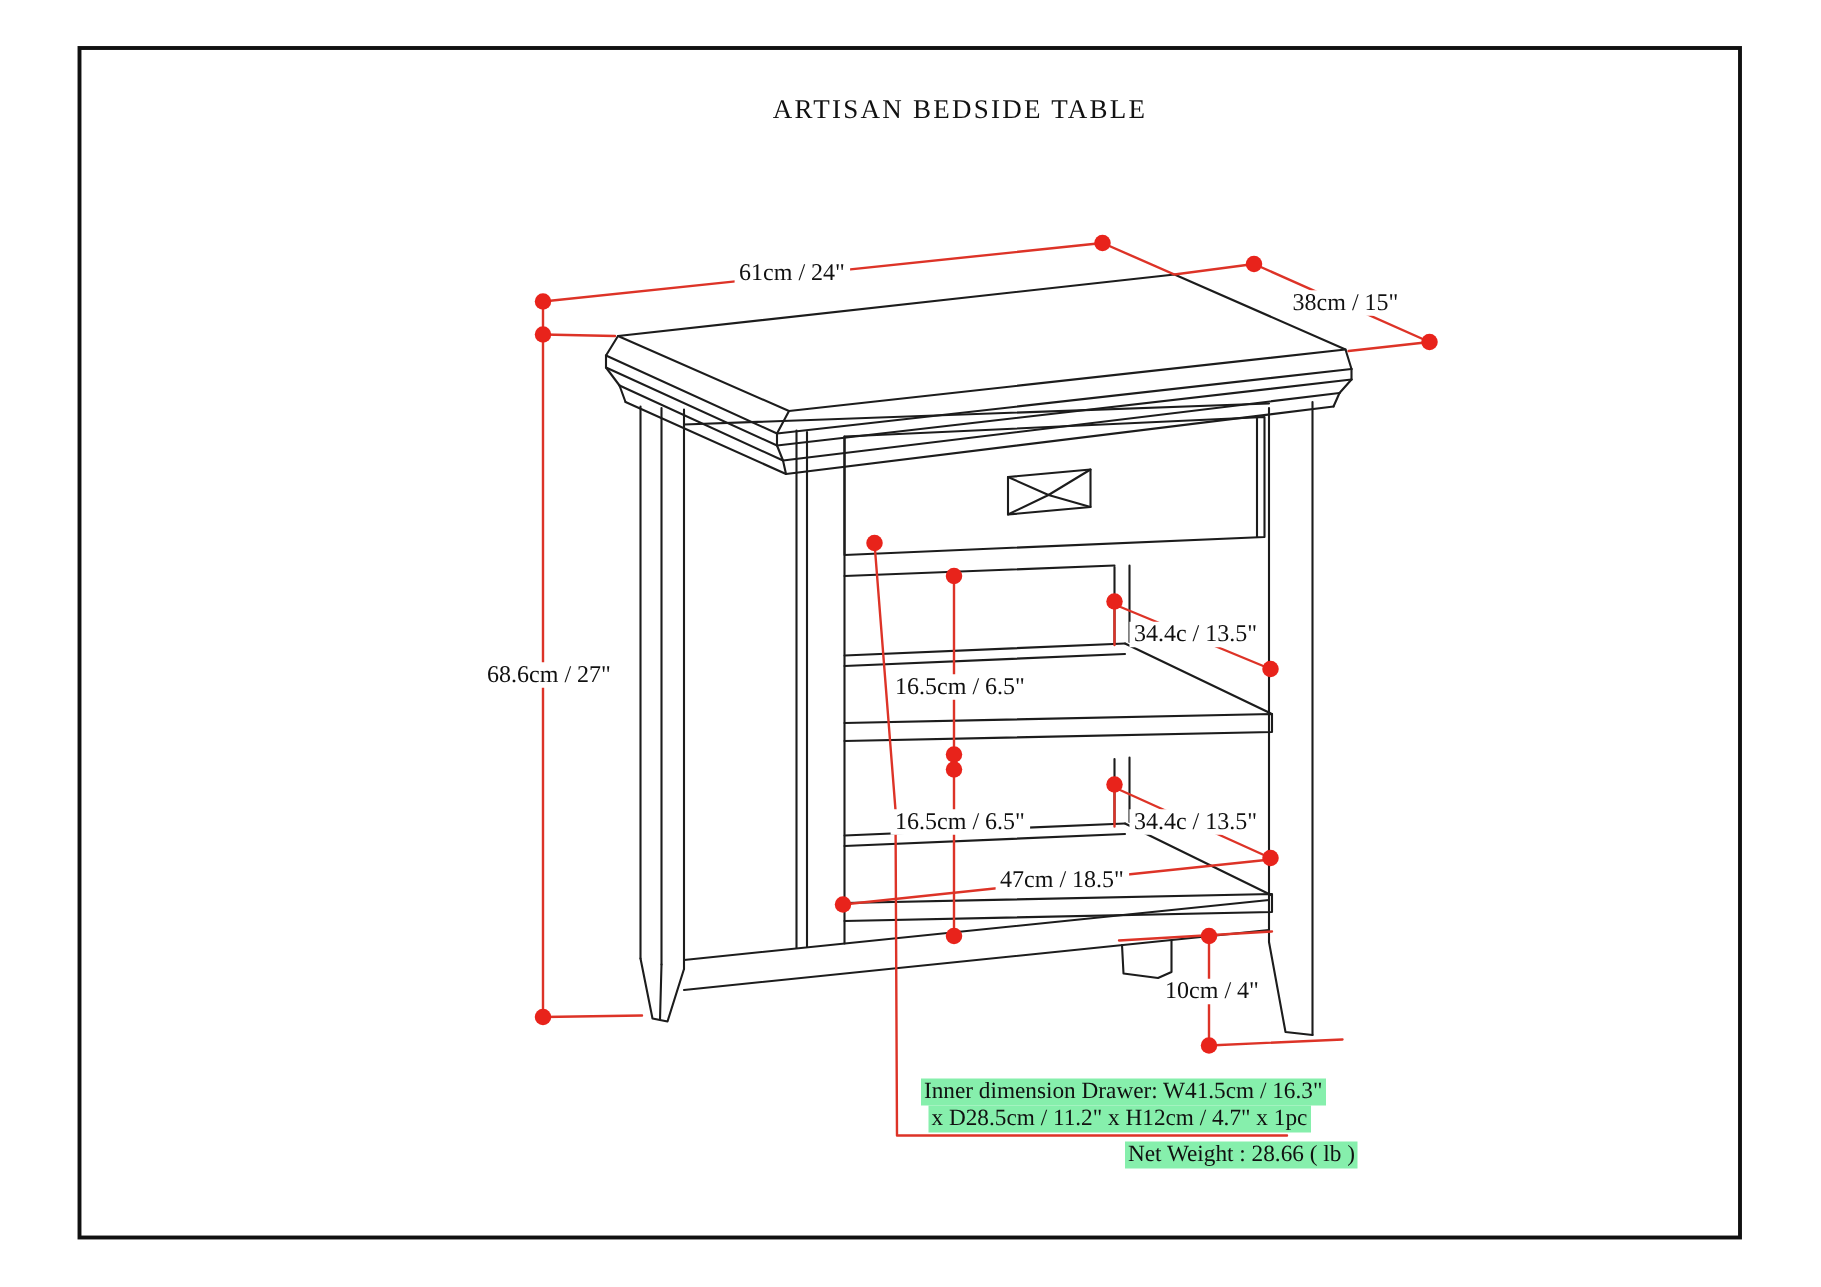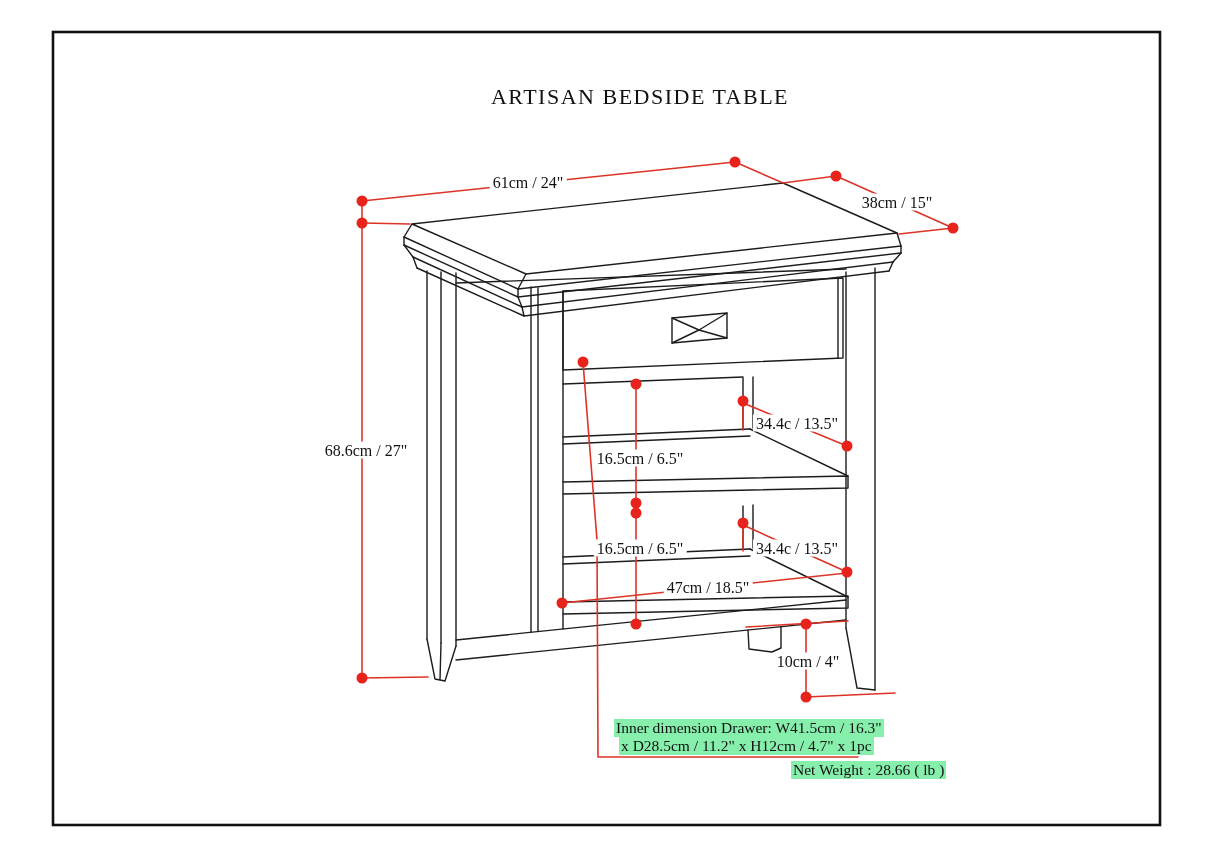--- a/index.html
+++ b/index.html
@@ -3,22 +3,22 @@
 <meta charset="utf-8">
 <style>
   html,body{margin:0;padding:0;background:#ffffff;}
   #page{position:relative;width:1214px;height:858px;background:#ffffff;overflow:hidden;
         font-family:"Liberation Serif", serif;color:#111;}
   #art{position:absolute;left:0;top:0;}
   .lbl{position:absolute;transform:translate(-50%,-50%);background:#ffffff;
        font-size:16px;line-height:17px;padding:0 3px;white-space:nowrap;color:#111;}
   .lbl-left{position:absolute;transform:none;background:#86efac;font-size:15.5px;
        line-height:18px;padding:0 2px;white-space:nowrap;color:#111;}
-  #title{position:absolute;transform:translate(-50%,-50%);font-size:22px;
-       letter-spacing:1.5px;white-space:nowrap;color:#111;margin-top:24px;}
+  #title{position:absolute;transform:translate(-50%,-50%);font-size:18px;
+       letter-spacing:1.5px;white-space:nowrap;color:#111;}
 </style>
 </head>
 <body>
 
 <div id="page">
 
   <svg id="art" width="1214" height="858" viewBox="0 0 1214 858">
 
     <rect x="53" y="32" width="1107" height="793" fill="none" stroke="#111" stroke-width="2.6"></rect>
 
@@ -141,15 +141,15 @@
   <div class="lbl" style="left:366px;top:450px;">68.6cm / 27"</div>
   <div class="lbl" style="left:640px;top:458px;">16.5cm / 6.5"</div>
   <div class="lbl" style="left:797px;top:423px;">34.4c / 13.5"</div>
   <div class="lbl" style="left:640px;top:548px;">16.5cm / 6.5"</div>
   <div class="lbl" style="left:797px;top:548px;">34.4c / 13.5"</div>
   <div class="lbl" style="left:708px;top:587px;">47cm / 18.5"</div>
   <div class="lbl" style="left:808px;top:661px;">10cm / 4"</div>
 
   <div class="lbl-left" style="left:614px;top:719px;">Inner dimension Drawer: W41.5cm / 16.3"</div>
   <div class="lbl-left" style="left:619px;top:737px;">x D28.5cm / 11.2" x H12cm / 4.7" x 1pc</div>
-  <div class="lbl-left" style="left:791px;top:761px;text-align:center;">Net Weight : 28.66 ( lb )</div>
+  <div class="lbl-left" style="left:750px;top:761px;text-align:center;">Net Weight : 28.66 ( lb )</div>
 
 </div>
 
 </body></html>

